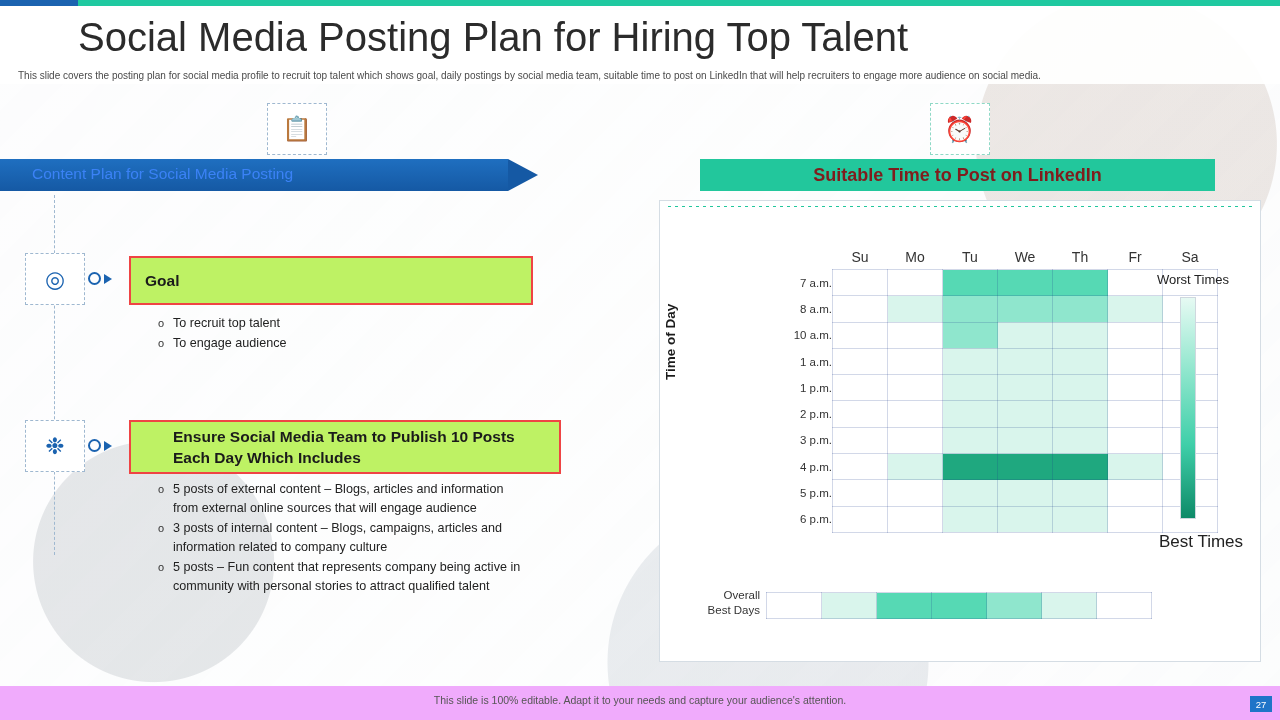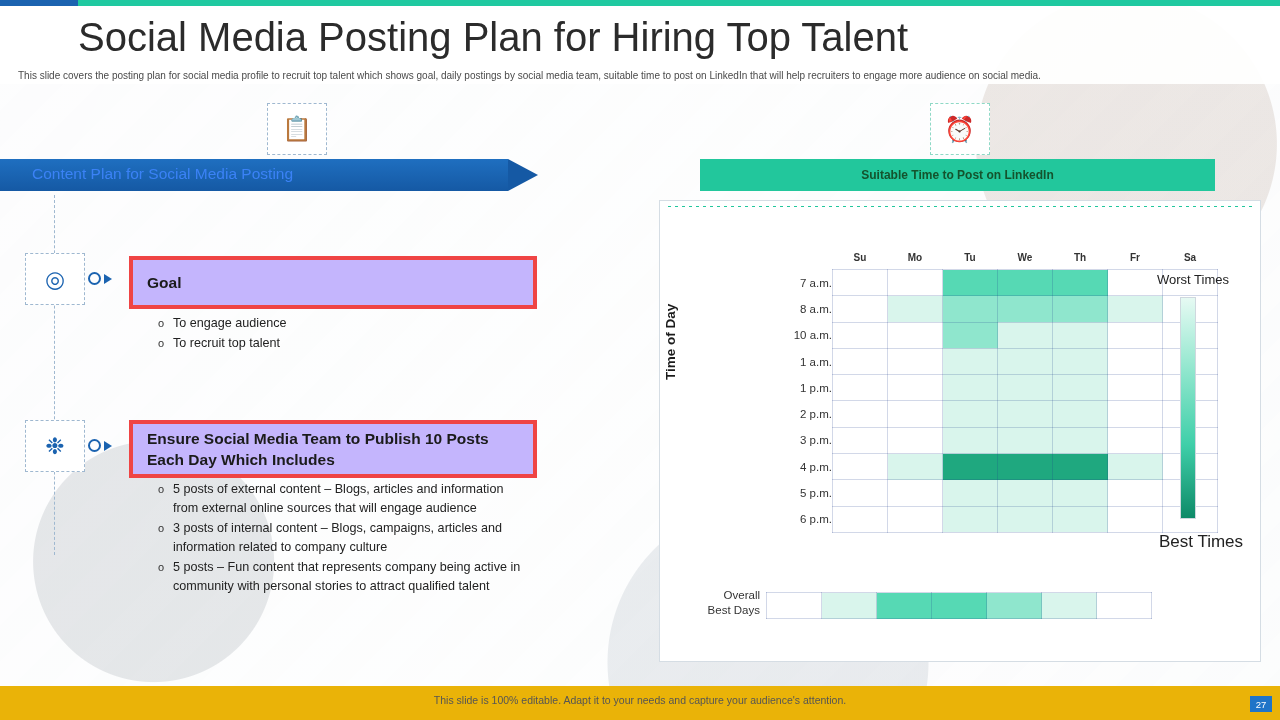--- a/index.html
+++ b/index.html
@@ -76,21 +76,21 @@
     position:absolute;display:flex;align-items:center;gap:3px;
   }
   .node-conn .ring{
     width:9px;height:9px;border:2px solid #1b63b0;border-radius:50%;
   }
   .node-conn .tri{
     width:0;height:0;border-top:5px solid transparent;border-bottom:5px solid transparent;border-left:8px solid #1b63b0;
   }
 
   .card{
-    position:absolute;background:#c4b5fd;border:4px solid #ef4444;
+    position:absolute;background:#bef264;border:2px solid #ef4444;
     display:flex;align-items:center;
   }
   .card-title{
     font-size:15.5px;font-weight:bold;color:#1b1b1b;padding:0 14px;line-height:21px;
   }
 
   .bullets{position:absolute;color:#222;font-size:12.6px;line-height:19px;}
   .bullets ul{margin:0;padding-left:18px;list-style:none;}
   .bullets li{position:relative;margin:0 0 1px 0;}
   .bullets li:before{
@@ -102,21 +102,21 @@
     position:absolute;left:930px;top:103px;width:58px;height:50px;
     background:#ffffff;border:1px dashed #8fd9c6;
     display:flex;align-items:center;justify-content:center;
   }
   .right-icon-box .glyph{color:#14b890;font-size:25px;line-height:1;}
 
   .banner-green{
     position:absolute;left:700px;top:159px;width:515px;height:32px;
     background:#22c79c;display:flex;align-items:center;justify-content:center;
   }
-  .banner-green-txt{color:#14532d;font-size:12px;font-weight:bold;}
+  .banner-green-txt{color:#7f1d1d;font-size:18px;font-weight:bold;}
 
   .panel{
     position:absolute;left:659px;top:200px;width:600px;height:460px;
     background:#ffffff;border:1px solid #d5dde4;
   }
   .panel-dots{
     position:absolute;left:666px;top:205px;width:586px;height:3px;
     background-image:radial-gradient(#22c79c 1.3px, transparent 1.4px);
     background-size:7px 3px;
   }
@@ -124,21 +124,21 @@
   .ylabel{
     position:absolute;left:663px;top:380px;
     transform:rotate(-90deg);transform-origin:left top;
     font-size:13.5px;font-weight:bold;color:#1b1b1b;white-space:nowrap;
   }
 
   .grid-wrap{position:absolute;left:766px;top:245px;}
   table.heat{border-collapse:collapse;}
   table.heat td,table.heat th{padding:0;}
   .daylabel{
-    font-size:10px;color:#333;font-weight:bold;text-align:center;height:24px;
+    font-size:14px;color:#333;font-weight:normal;text-align:center;height:24px;
   }
   .rowlabel{
     font-size:11.5px;color:#333;text-align:right;padding-right:8px;width:66px;white-space:nowrap;
   }
   .cell{width:55px;height:26.3px;border:1px solid #1f3a8a33;box-sizing:border-box;}
   .cell.b0{background:#ffffff;}
   .cell.b1{background:#d9f5ec;}
   .cell.b2{background:#8fe6cd;}
   .cell.b3{background:#56d9b4;}
   .cell.b4{background:#1fa87f;}
@@ -152,21 +152,21 @@
   .legend-bar{
     position:absolute;left:1180px;top:297px;width:14px;height:220px;
     background:linear-gradient(to bottom,#e6faf3,#8fe6cd,#3fcfa9,#0e8a68);
     border:1px solid #cfd8de;
   }
   .legend-top{position:absolute;left:1157px;top:272px;font-size:13px;color:#222;}
   .legend-bot{position:absolute;left:1159px;top:532px;font-size:17px;color:#222;}
 
   
   .footer{
-    position:absolute;left:0;bottom:0;width:1280px;height:34px;background:#eab308;z-index:6;
+    position:absolute;left:0;bottom:0;width:1280px;height:34px;background:#f0abfc;z-index:6;
   }
   .footer-txt{
     position:absolute;left:0;top:8px;width:1280px;text-align:center;
     font-size:10.5px;color:#555;
   }
   .pagebox{
     position:absolute;right:8px;bottom:8px;width:22px;height:16px;background:#1f74c8;
     color:#fff;font-size:9.5px;display:flex;align-items:center;justify-content:center;
   }
 </style>
@@ -198,33 +198,33 @@
   </div>
   <div class="node-conn" style="left:88px;top:272px;">
     <span class="ring"></span>
     <span class="tri"></span>
   </div>
   <div class="card" style="left:129px;top:256px;width:400px;height:45px;">
     <div class="card-title">Goal</div>
   </div>
   <div class="bullets" style="left:155px;top:314px;width:370px;">
     <ul>
+      <li>To recruit top talent</li>
       <li>To engage audience</li>
-      <li>To recruit top talent</li>
     </ul>
   </div>
 
   <div class="node" style="left:25px;top:420px;">
     <span class="glyph">❉</span>
   </div>
   <div class="node-conn" style="left:88px;top:439px;">
     <span class="ring"></span>
     <span class="tri"></span>
   </div>
-  <div class="card" style="left:129px;top:420px;width:400px;height:50px;">
+  <div class="card" style="left:129px;top:420px;width:400px;height:50px;padding-left:28px;">
     <div class="card-title">Ensure Social Media Team to Publish 10 Posts Each Day Which Includes</div>
   </div>
   <div class="bullets" style="left:155px;top:480px;width:375px;">
     <ul>
       <li>5 posts of external content – Blogs, articles and information from external online sources that will engage audience</li>
       <li>3 posts of internal content – Blogs, campaigns, articles and information related to company culture</li>
       <li>5 posts – Fun content that represents company being active in community with personal stories to attract qualified talent</li>
     </ul>
   </div>
 

